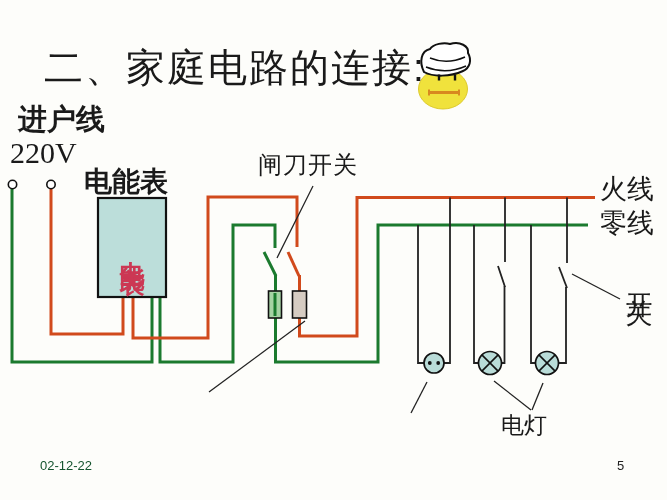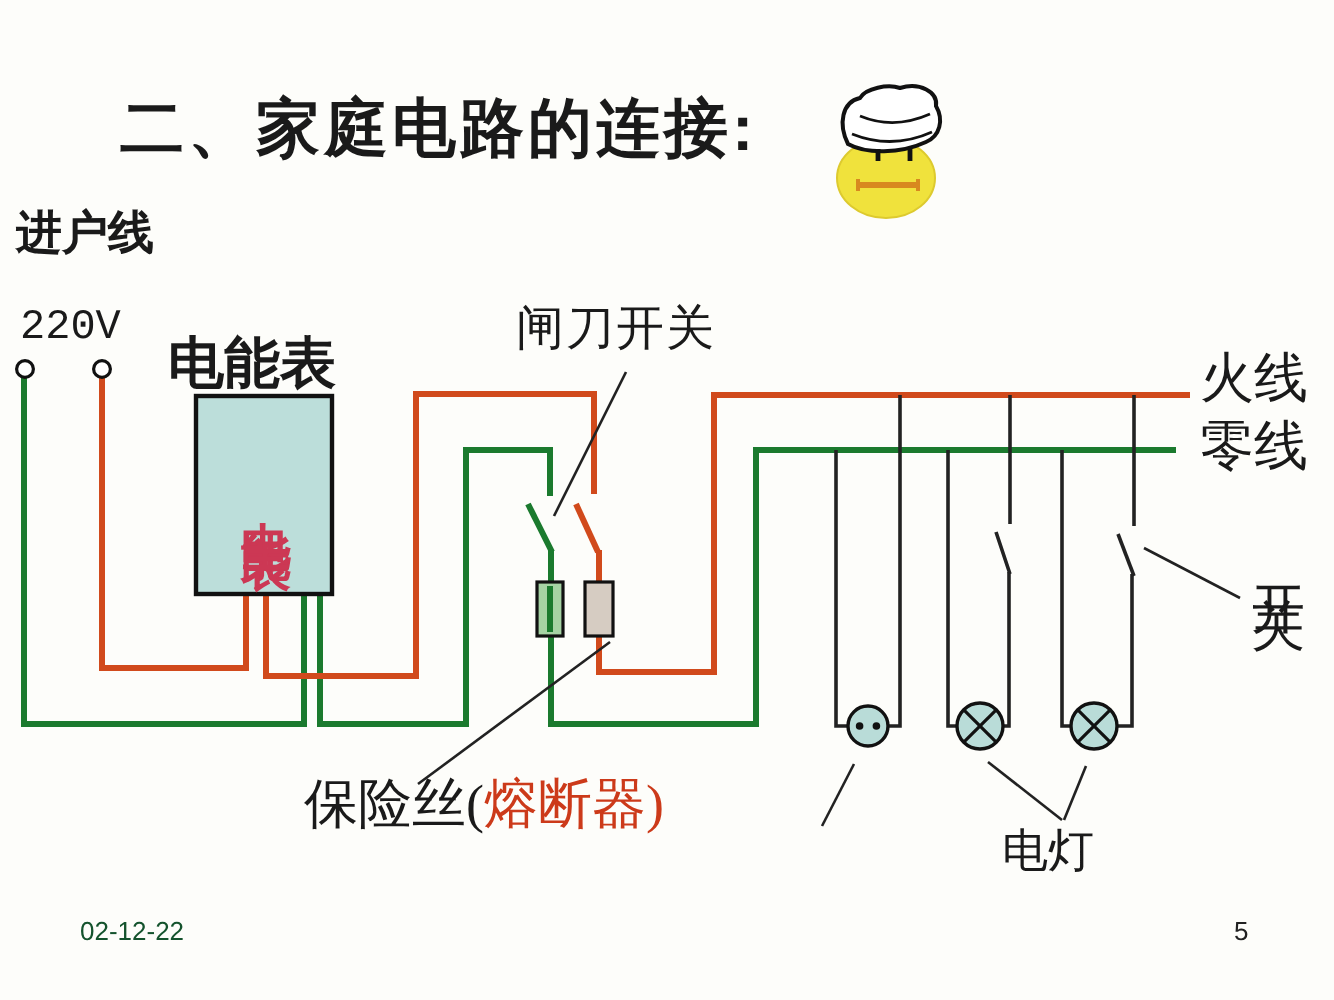--- a/index.html
+++ b/index.html
@@ -7,23 +7,23 @@
     --c-meter_fill:#bcdeda; --c-meter_text:#cc3854; --c-device_fill:#b9dcd8;
     --c-fuse_neutral_fill:#a6d3a4; --c-fuse_live_fill:#d6ccc2;
     --c-fuse_label_red:#cc3a1a; --c-smiley_yellow:#f0e23c; --c-smiley_mouth:#d8891f;
   }
   *{margin:0;padding:0;box-sizing:border-box}
   html,body{background:#fff}
   .slide{position:relative;width:667px;height:500px;background:#fdfdfa;overflow:hidden;
          color:var(--c-ink);font-family:"Liberation Sans",sans-serif}
   .lbl{position:absolute;white-space:nowrap;line-height:1.15}
   .cjk-serif{font-family:"Liberation Serif",serif}
-  .title{left:60px;top:46px;font-size:32px;font-weight:700;letter-spacing:2px}
-  .subtitle{left:8px;top:103px;font-size:23px;font-weight:800}
-  .voltage{left:10px;top:153px;font-size:21px;font-family:Liberation Mono, monospace}
+  .title{left:44px;top:46px;font-size:39px;font-weight:400;letter-spacing:2px}
+  .subtitle{left:18px;top:103px;font-size:29px;font-weight:800}
+  .voltage{left:10px;top:136px;font-size:30px;font-family:Liberation Serif, serif}
   .meter-heading{left:84px;top:166px;font-size:28px;font-weight:800}
   .meter-text{left:98px;top:201px;width:68px;height:93px;display:flex;align-items:center;justify-content:center;
               writing-mode:vertical-rl;text-orientation:upright;font-size:25px;letter-spacing:5px;
               font-weight:700;color:var(--c-meter_text)}
   .lbl-knife{left:258px;top:152px;font-size:24px;letter-spacing:1px}
   .lbl-live{left:600px;top:174px;font-size:27px}
   .lbl-neutral{left:600px;top:208px;font-size:27px}
   .lbl-switch{left:623px;top:272px;font-size:27px;writing-mode:vertical-rl;text-orientation:upright;letter-spacing:5px}
   .lbl-fuse{left:152px;top:387px;font-size:27px}
   .lbl-fuse .red{color:var(--c-fuse_label_red)}
@@ -121,17 +121,16 @@
 
   <div class="lbl title">二、家庭电路的连接:</div>
   <div class="lbl subtitle">进户线</div>
   <div class="lbl voltage">220V</div>
   <div class="lbl meter-heading">电能表</div>
   <div class="lbl meter-text">电能表</div>
   <div class="lbl lbl-knife cjk-serif">闸刀开关</div>
   <div class="lbl lbl-neutral cjk-serif">零线</div>
   <div class="lbl lbl-live cjk-serif">火线</div>
   <div class="lbl lbl-switch cjk-serif">开关</div>
-  <div class="lbl lbl-fuse cjk-serif"><span>保险丝(</span><span class="red">熔断器)</span></div>
   <div class="lbl lbl-lamp cjk-serif">电灯</div>
   <div class="lbl footer-date">02-12-22</div>
   <div class="lbl page-num">5</div>
 </div>
 
 </body></html>

